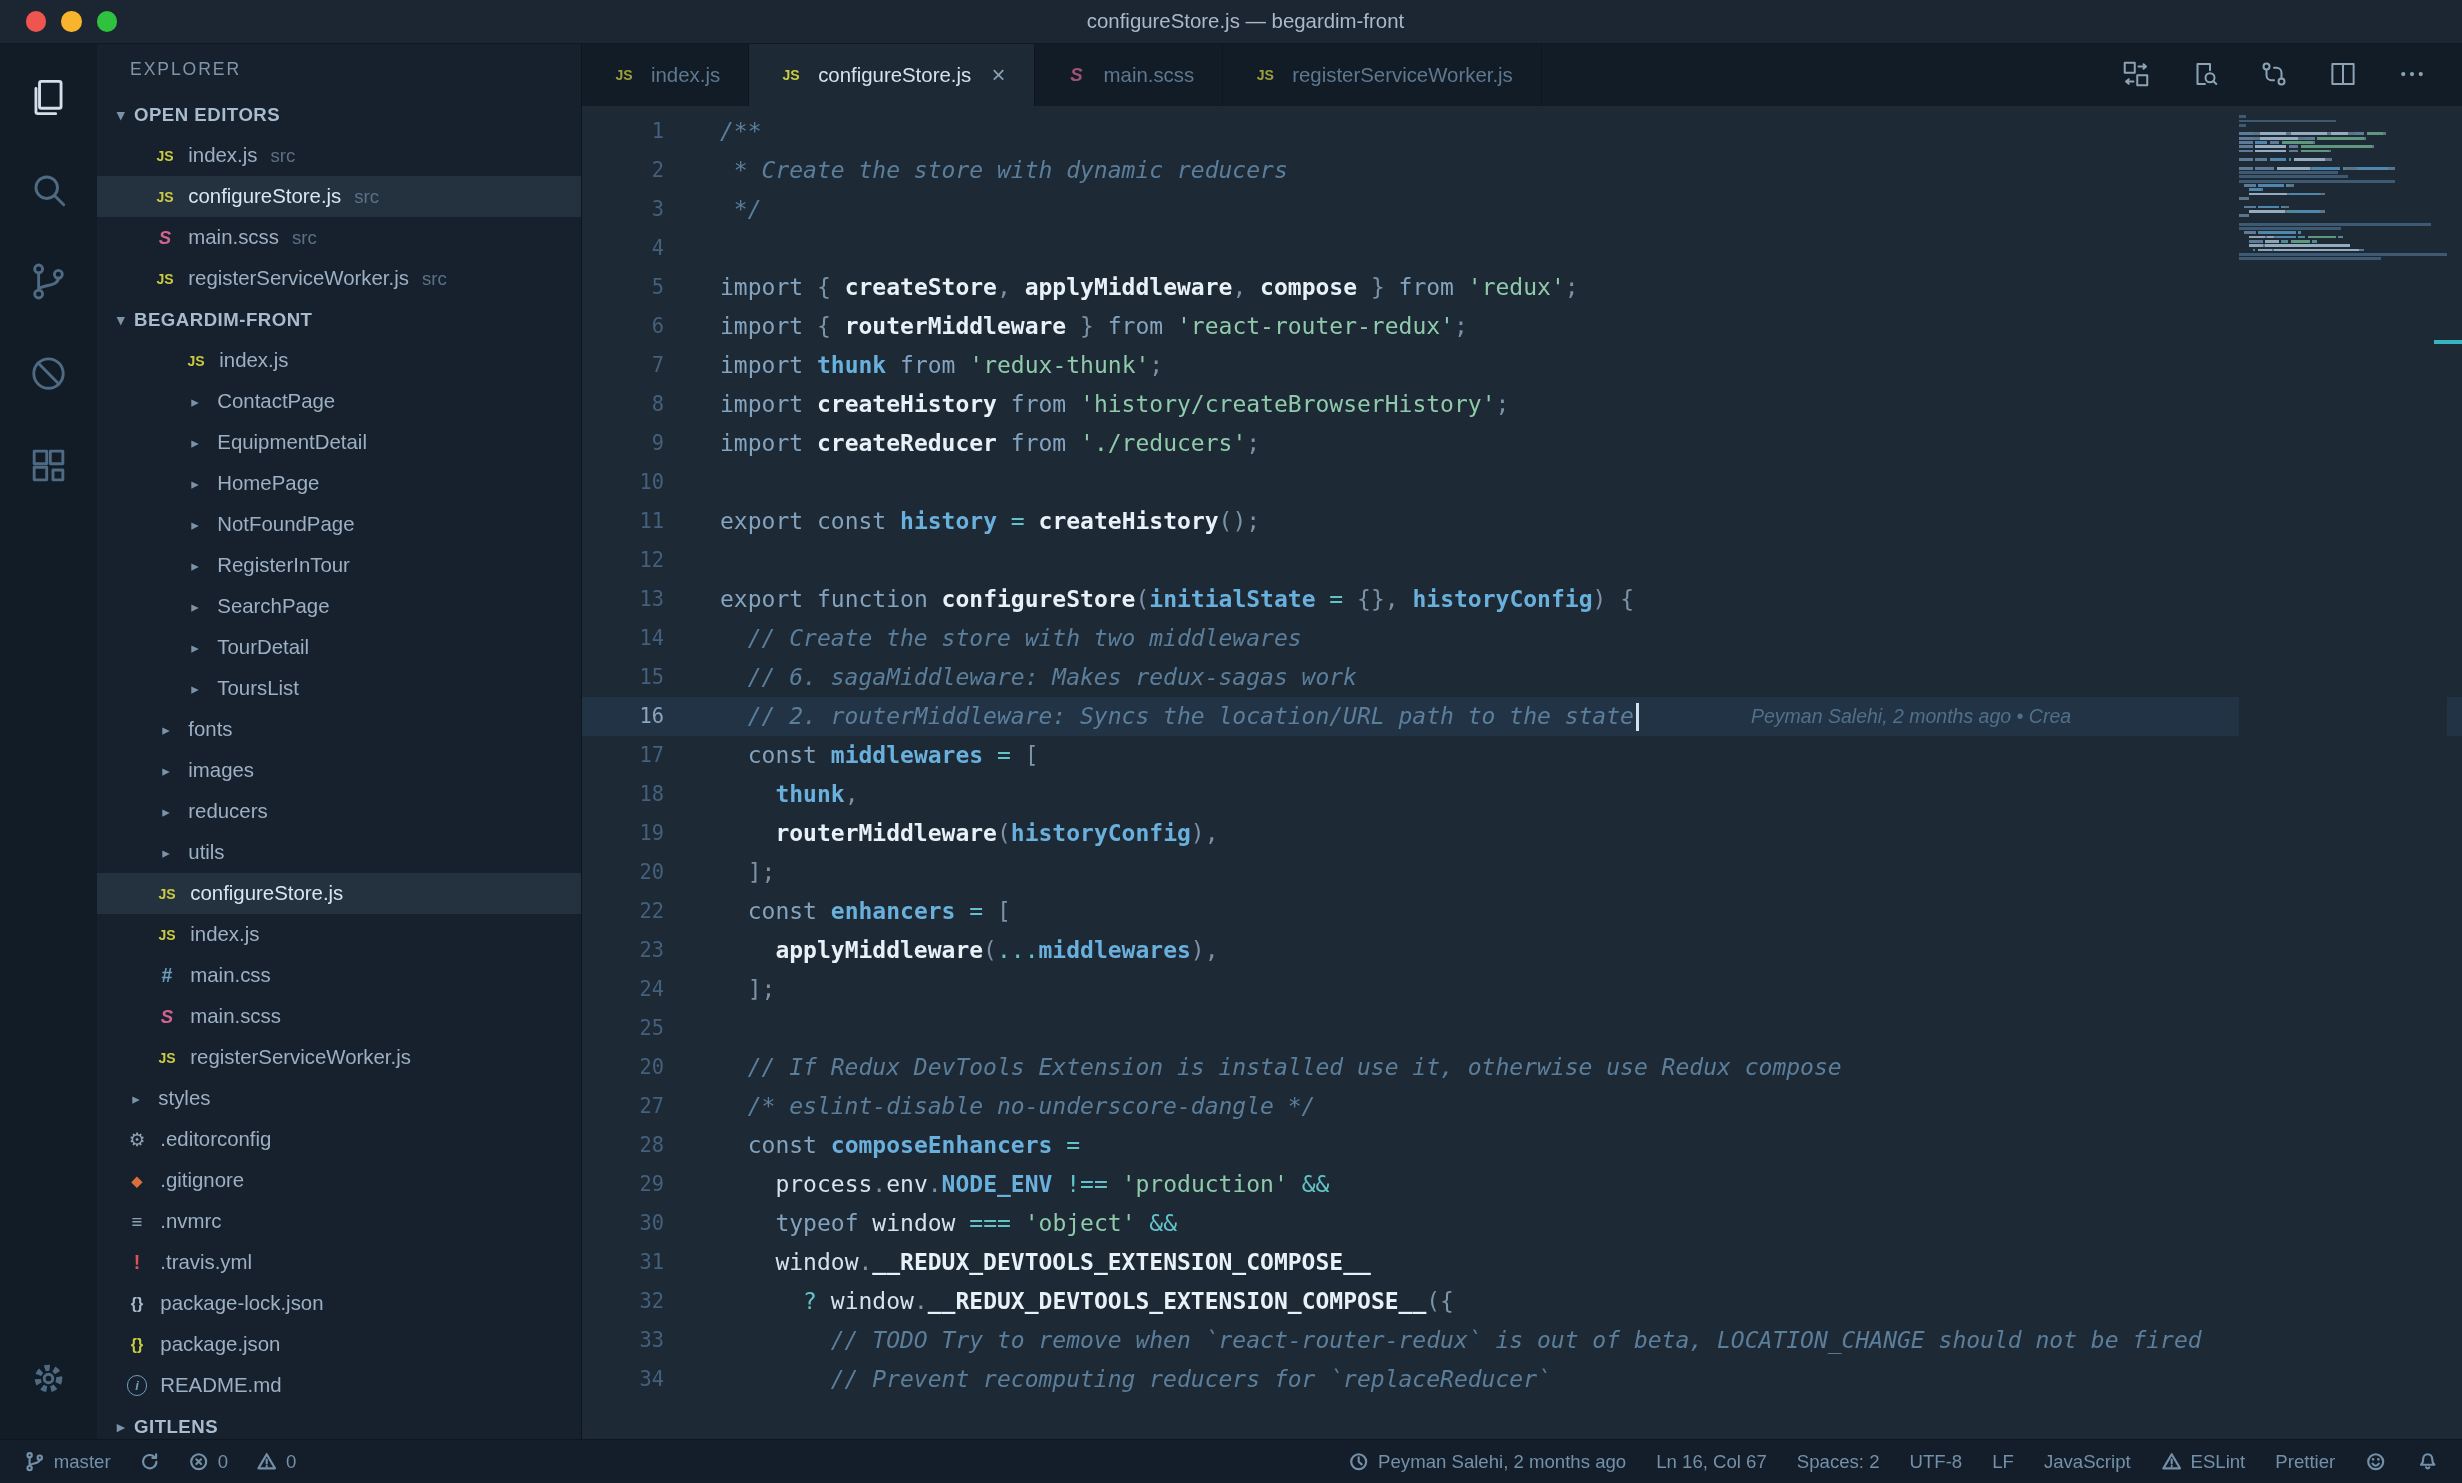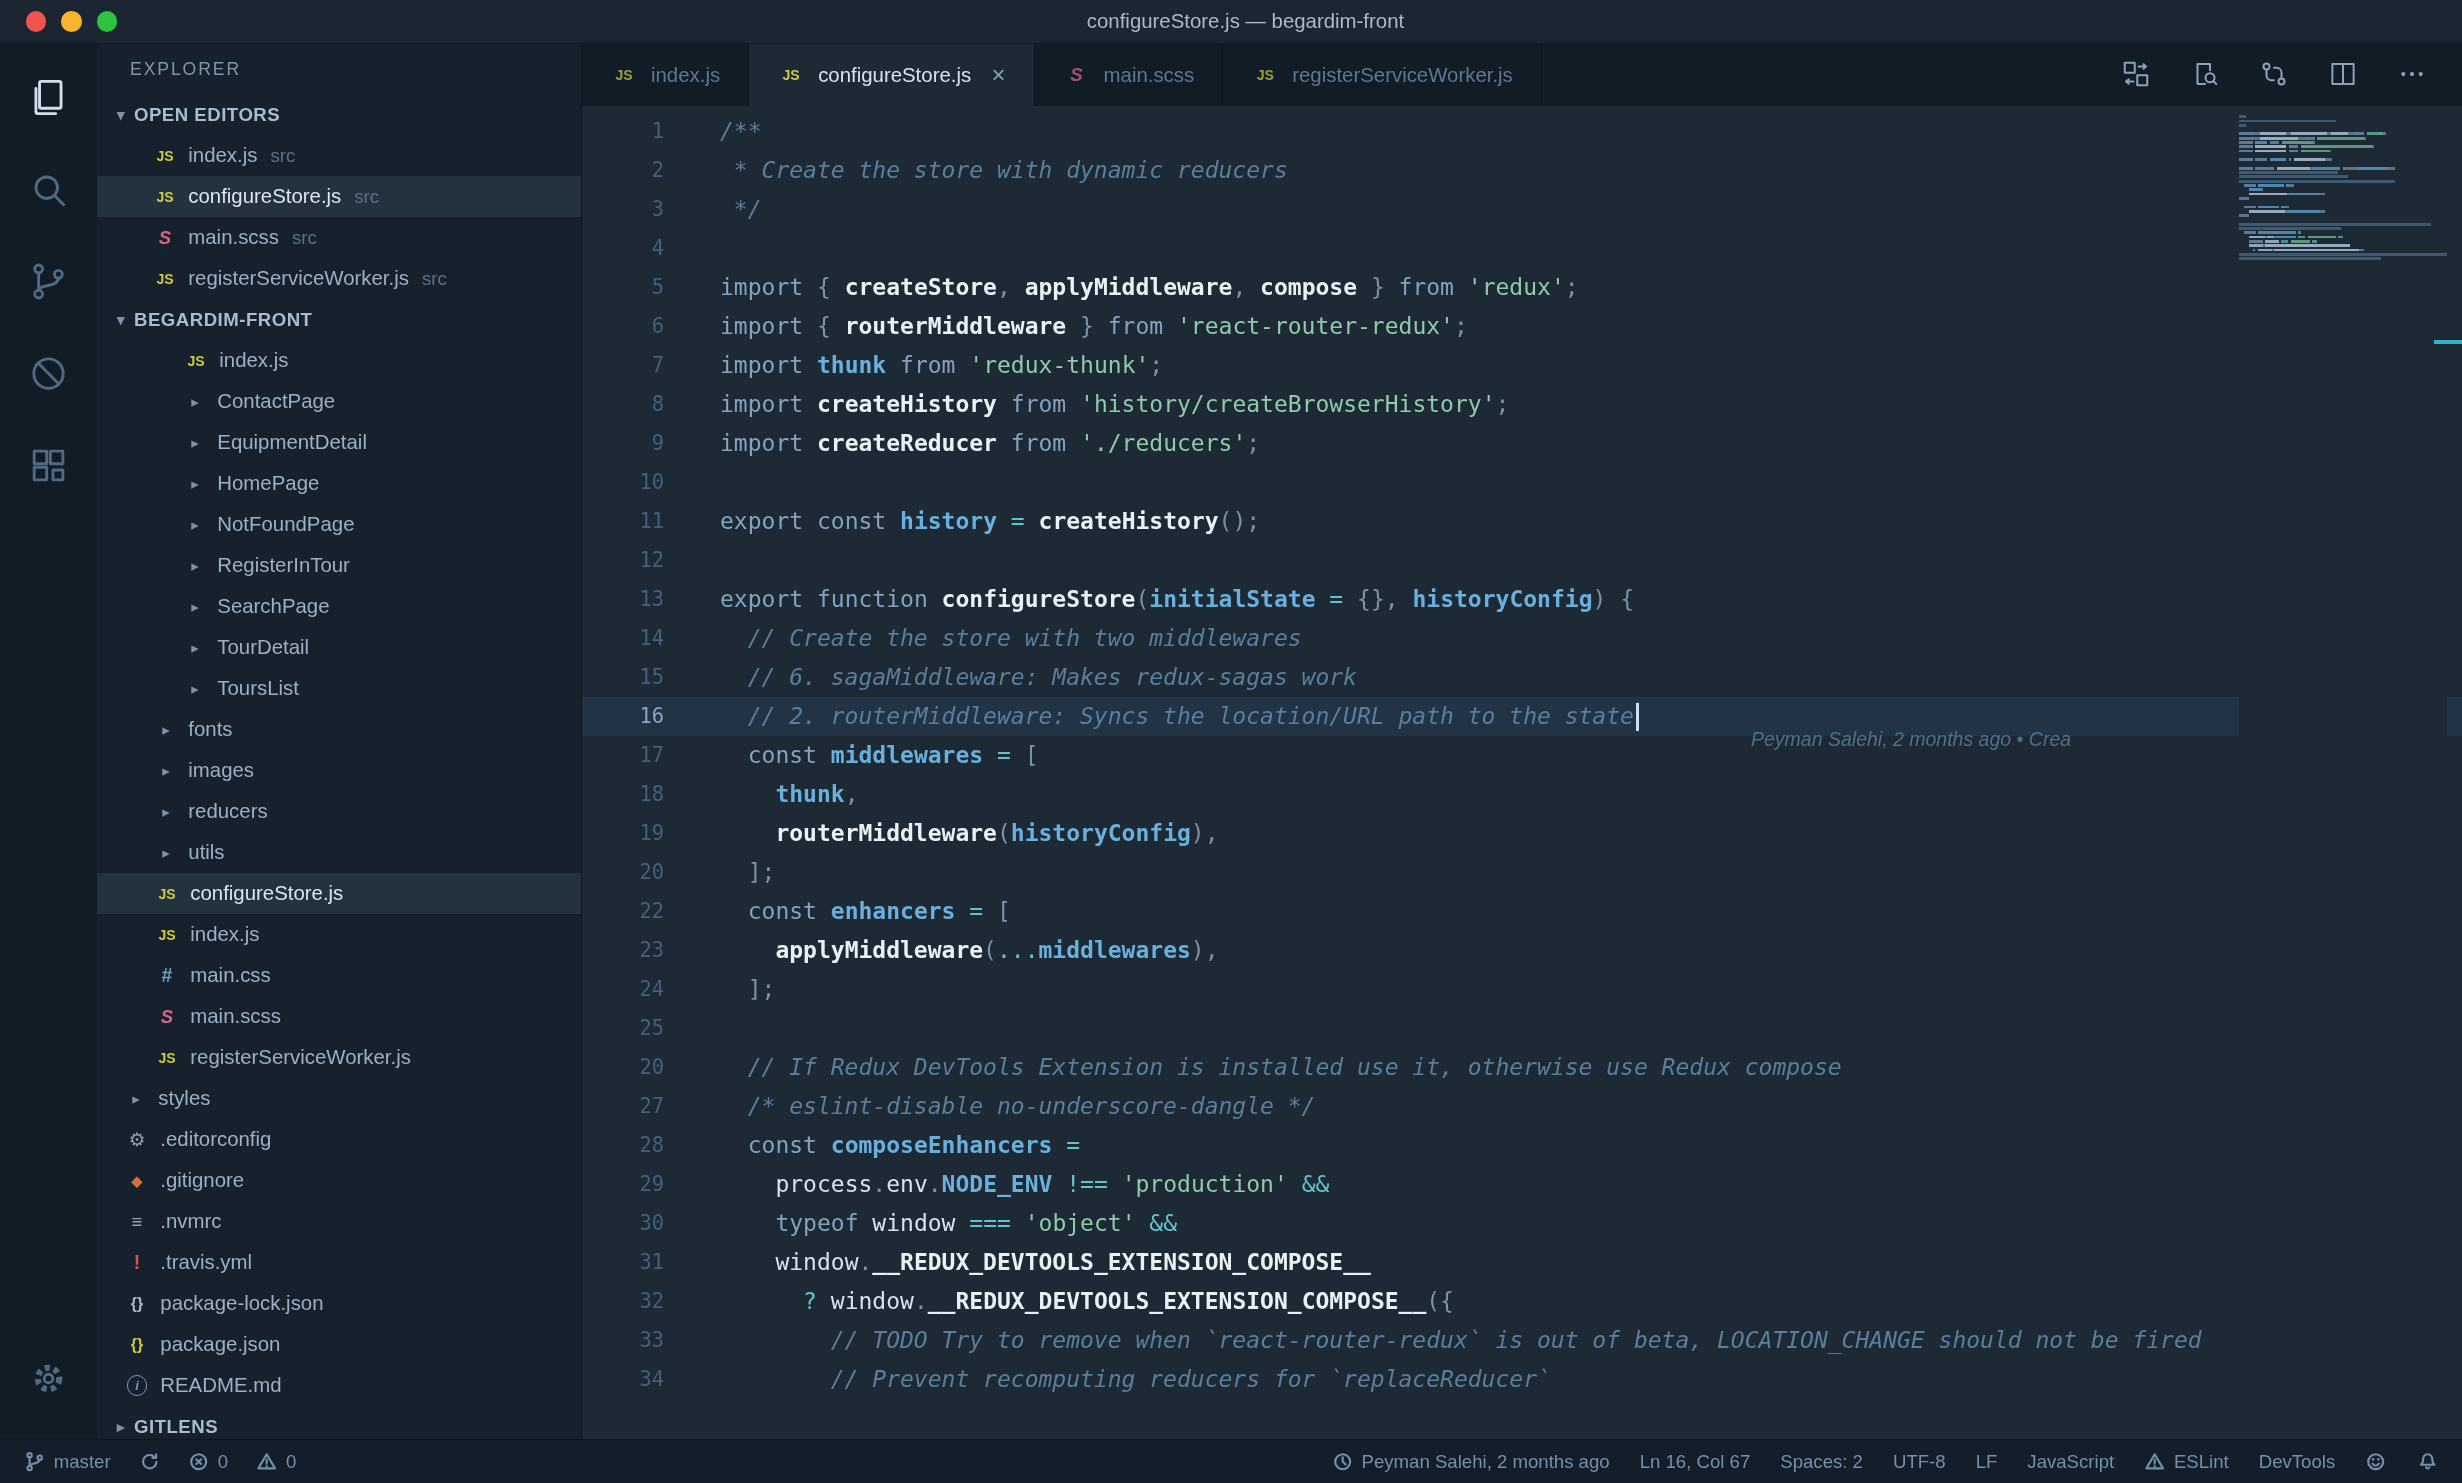--- a/index.html
+++ b/index.html
@@ -71,21 +71,21 @@
   .code-area{flex:1;position:relative;overflow:hidden;
     font-family:"DejaVu Sans Mono","Liberation Mono",monospace;font-size:23px;line-height:39px;}
   .lines{padding-top:5.6px;}
   .line{display:flex;height:39px;position:relative;white-space:pre;}
   .ln{flex:0 0 82px;text-align:right;color:#44607c;font-size:20.4px;line-height:39px;}
   .lc{padding-left:56px;white-space:pre;}
   .line.current{background:#233346;}
   .line.current .ln{color:#8aa6c0;}
   .caret{display:inline-block;width:2.8px;height:28px;background:#cfe2f0;vertical-align:middle;margin-left:1.9px;}
   .blame{position:absolute;left:1169px;top:0;font-family:"Liberation Sans",sans-serif;
-    font-style:italic;font-size:19.5px;color:#50708a;line-height:39px;margin-top:23px;}
+    font-style:italic;font-size:19.5px;color:#50708a;line-height:39px;}
 
   .tk-cm{color:#5b7e9b;font-style:italic;}
   .tk-kw{color:#84a3bf;}
   .tk-fn{color:#e9f1f8;font-weight:600;}
   .tk-vr{color:#6ab0dd;font-weight:600;}
   .tk-st{color:#8fcbab;}
   .tk-op{color:#62c3c9;}
   .tk-pn{color:#7d92a7;}
   .tk-tx{color:#d6e2ec;}
 
@@ -516,21 +516,21 @@
         <div class="sb-item">
           <span style="display:flex">
             <svg viewBox="0 0 16 16" fill="none" stroke="currentColor" stroke-width="1.6" stroke-linecap="round" stroke-linejoin="round">
               <path d="M8 2.4L14.2 13H1.8z"></path>
               <path d="M8 6.4v3M8 11.3v.3"></path>
             </svg>
           </span>
           <span>ESLint</span>
         </div>
         <div class="sb-item">
-          <span>DevTools</span>
+          <span>Prettier</span>
         </div>
         <div class="sb-item">
           <span style="display:flex">
             <svg viewBox="0 0 16 16" fill="none" stroke="currentColor" stroke-width="1.6" stroke-linecap="round" stroke-linejoin="round">
               <circle cx="8" cy="8" r="5.6"></circle>
               <path d="M5.6 9.4c.6 1 1.5 1.6 2.4 1.6s1.8-.6 2.4-1.6"></path>
               <path d="M6 6.2h.01M10 6.2h.01" stroke-width="2"></path>
             </svg>
           </span>
         </div>

